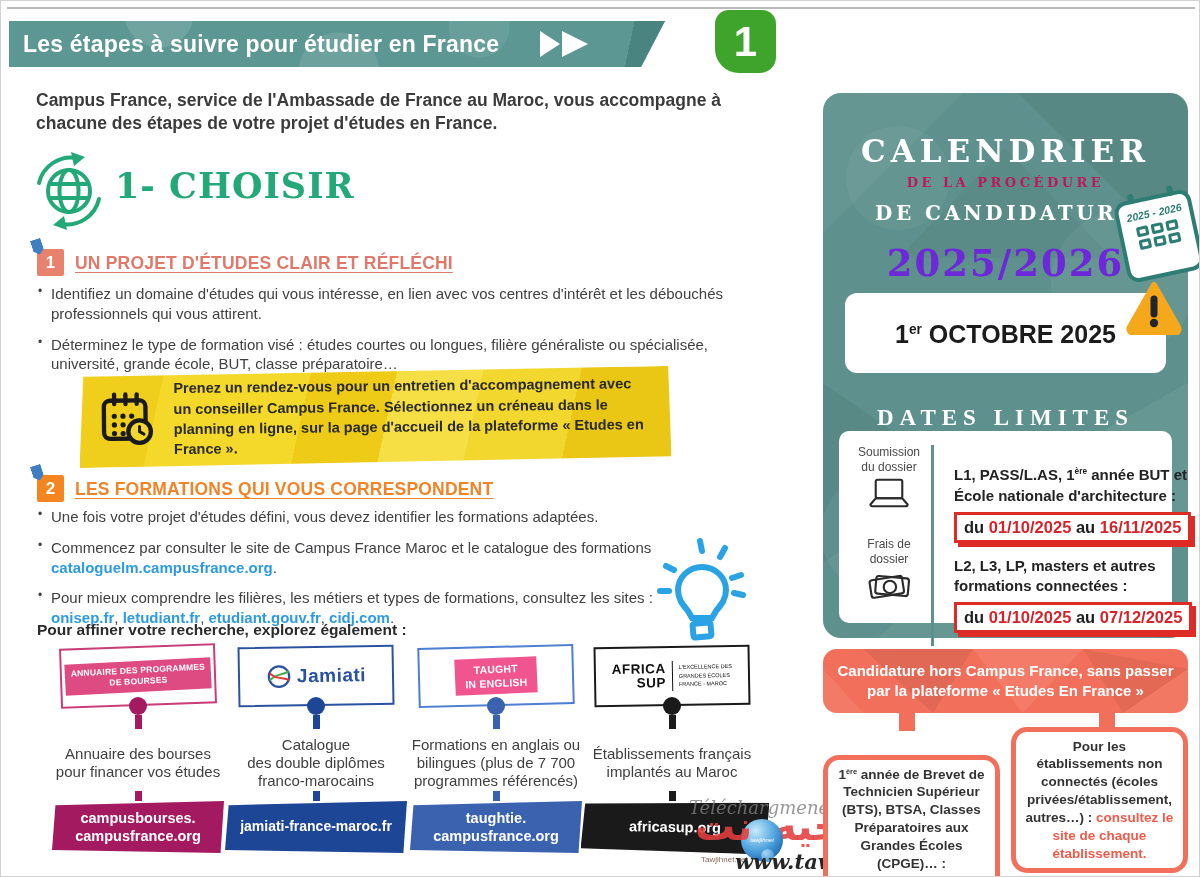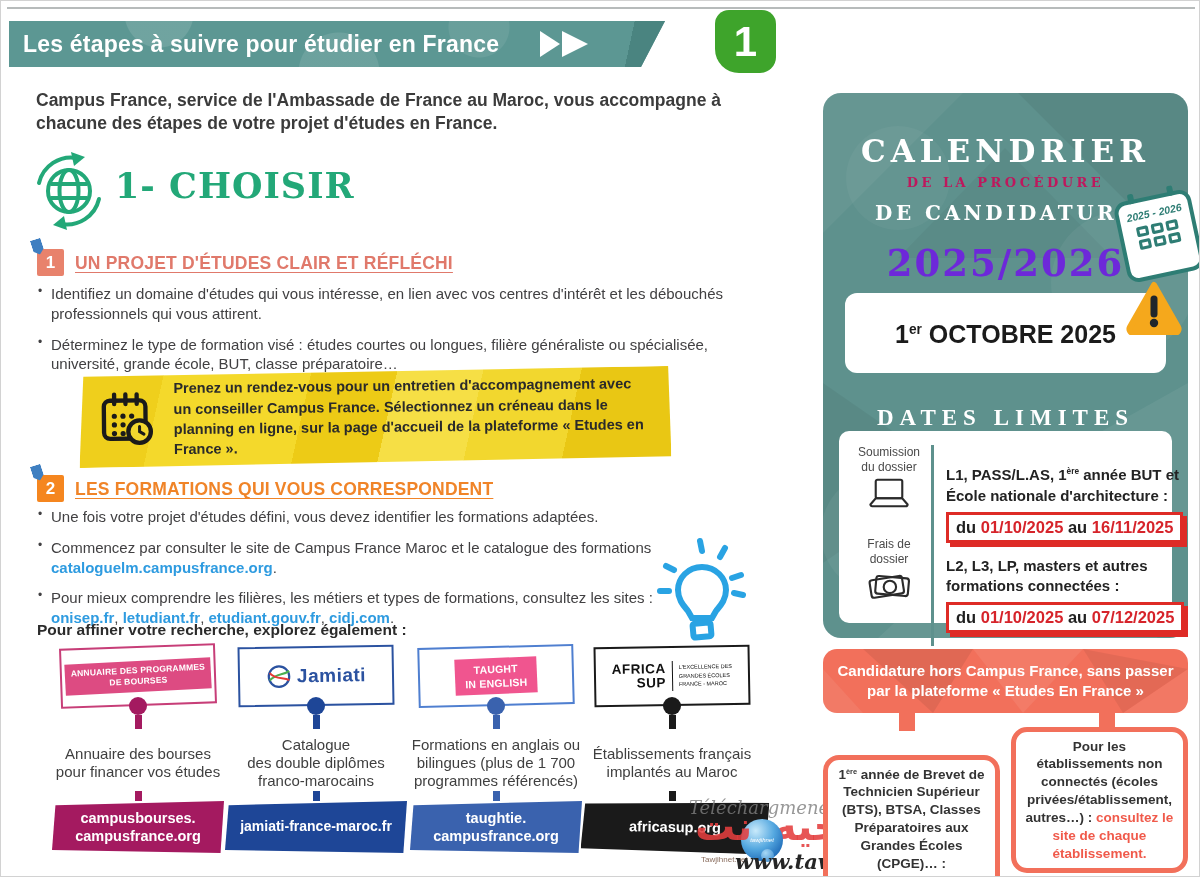--- a/index.html
+++ b/index.html
@@ -128,21 +128,21 @@
   #open-date{font-size:25px;font-weight:bold;color:#1b1b1b;margin-top:2px;}
   #warn{position:absolute;right:4px;top:186px;width:60px;height:56px;z-index:3;}
   #dl-title{top:312px;font-family:Liberation Serif, serif;font-weight:bold;font-size:23px;
     letter-spacing:6px;color:#fff;}
   #dl-box{position:absolute;left:16px;top:338px;width:333px;height:192px;background:#fff;
     border-radius:10px;box-sizing:border-box;padding:14px 8px 10px 8px;
     display:grid;grid-template-columns:84px 3px 1fr;z-index:2;}
   #dl-divider{background:#5e918d;}
   .dl-side{display:flex;flex-direction:column;align-items:center;}
   .dl-side-label{font-size:12px;color:#4a4a4a;line-height:1.25;text-align:center;}
-  .dl-right{padding-left:12px;}
+  .dl-right{padding-left:20px;}
   .dl-text{font-size:15px;font-weight:bold;color:#232323;line-height:1.35;}
   .date-box{display:inline-block;margin-top:6px;margin-bottom:13px;border:3px solid #de2b26;
     background:#fff;padding:3px 7px;font-size:16.5px;font-weight:bold;color:#1f1f1f;
     box-shadow:4px 4px 0 #de2b26;white-space:nowrap;}
   .date-red{color:#d6232a;}
   .side-gap{height:26px;}
 
   
   #out-banner{left:822px;top:648px;width:365px;height:64px;border-radius:14px;overflow:hidden;
     display:flex;align-items:center;justify-content:center;text-align:center;}
@@ -314,21 +314,21 @@
   </div>
 
   <div class="res-card" id="card-taught">
     <div class="sign">
       <span class="pink-badge pre">TAUGHT
 IN ENGLISH</span>
     </div>
     <div class="pole-dot"></div>
     <div class="pole"></div>
     <div class="res-desc pre">Formations en anglais ou
-bilingues (plus de 1 700
+bilingues (plus de 7 700
 programmes référencés)</div>
     <div class="pole2"></div>
     <a href="#" class="banner pre">taughtie.
 campusfrance.org</a>
   </div>
 
   <div class="res-card" id="card-africasup">
     <div class="sign">
       <span class="africasup-logo">
         <span class="africasup-main pre">AFRICA

